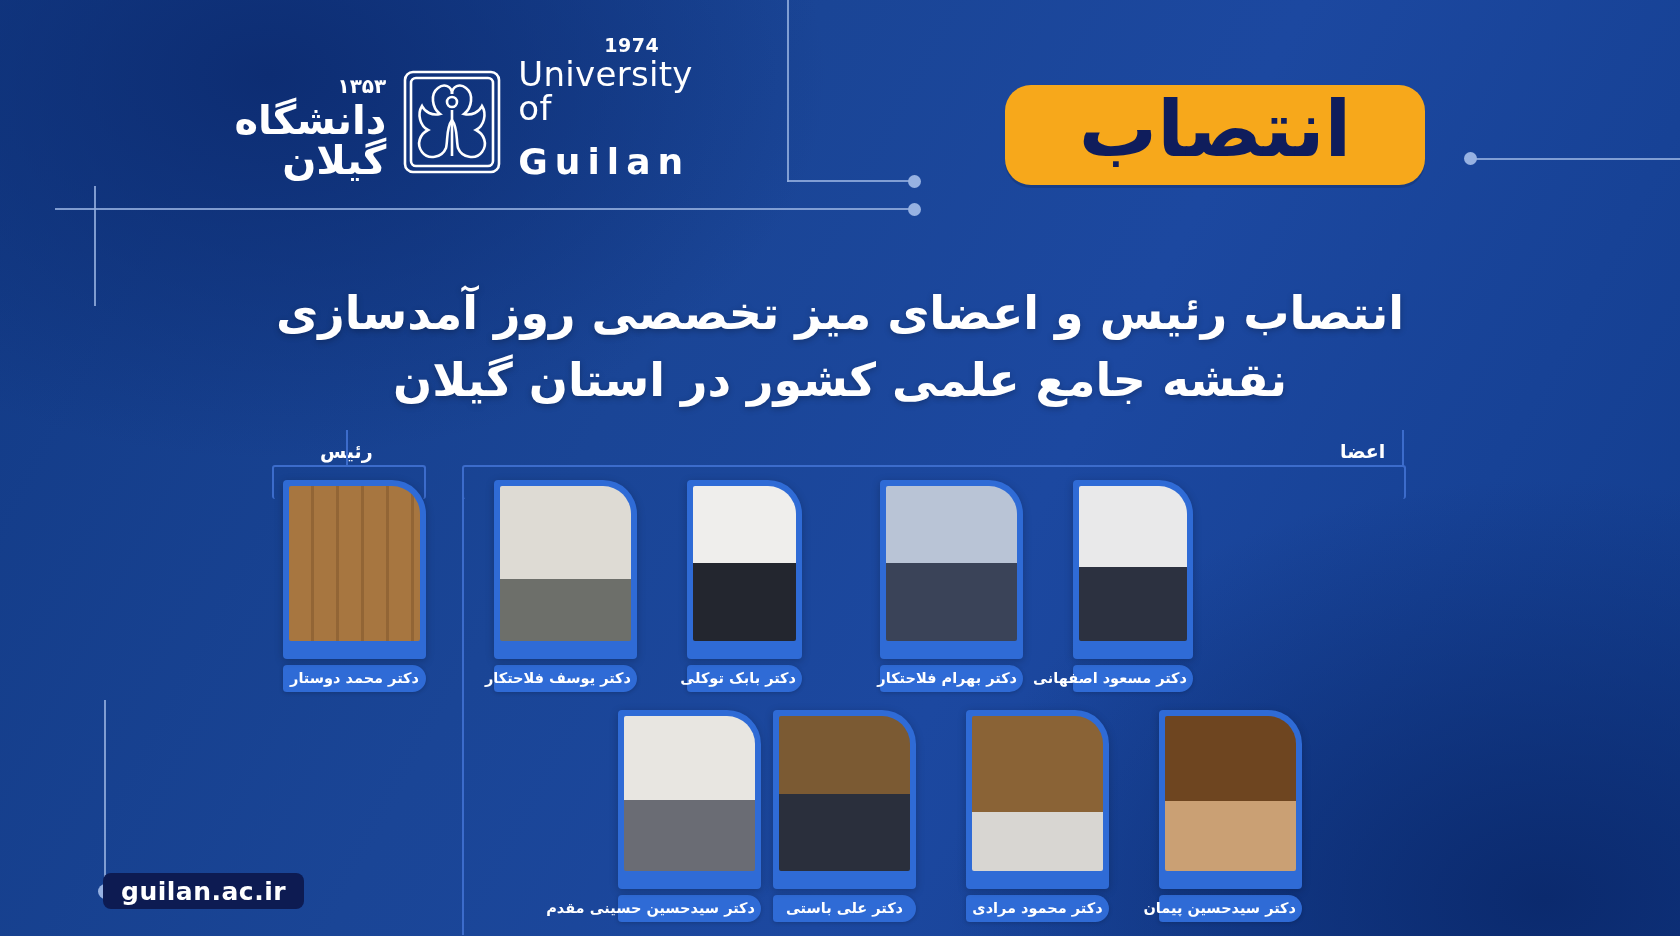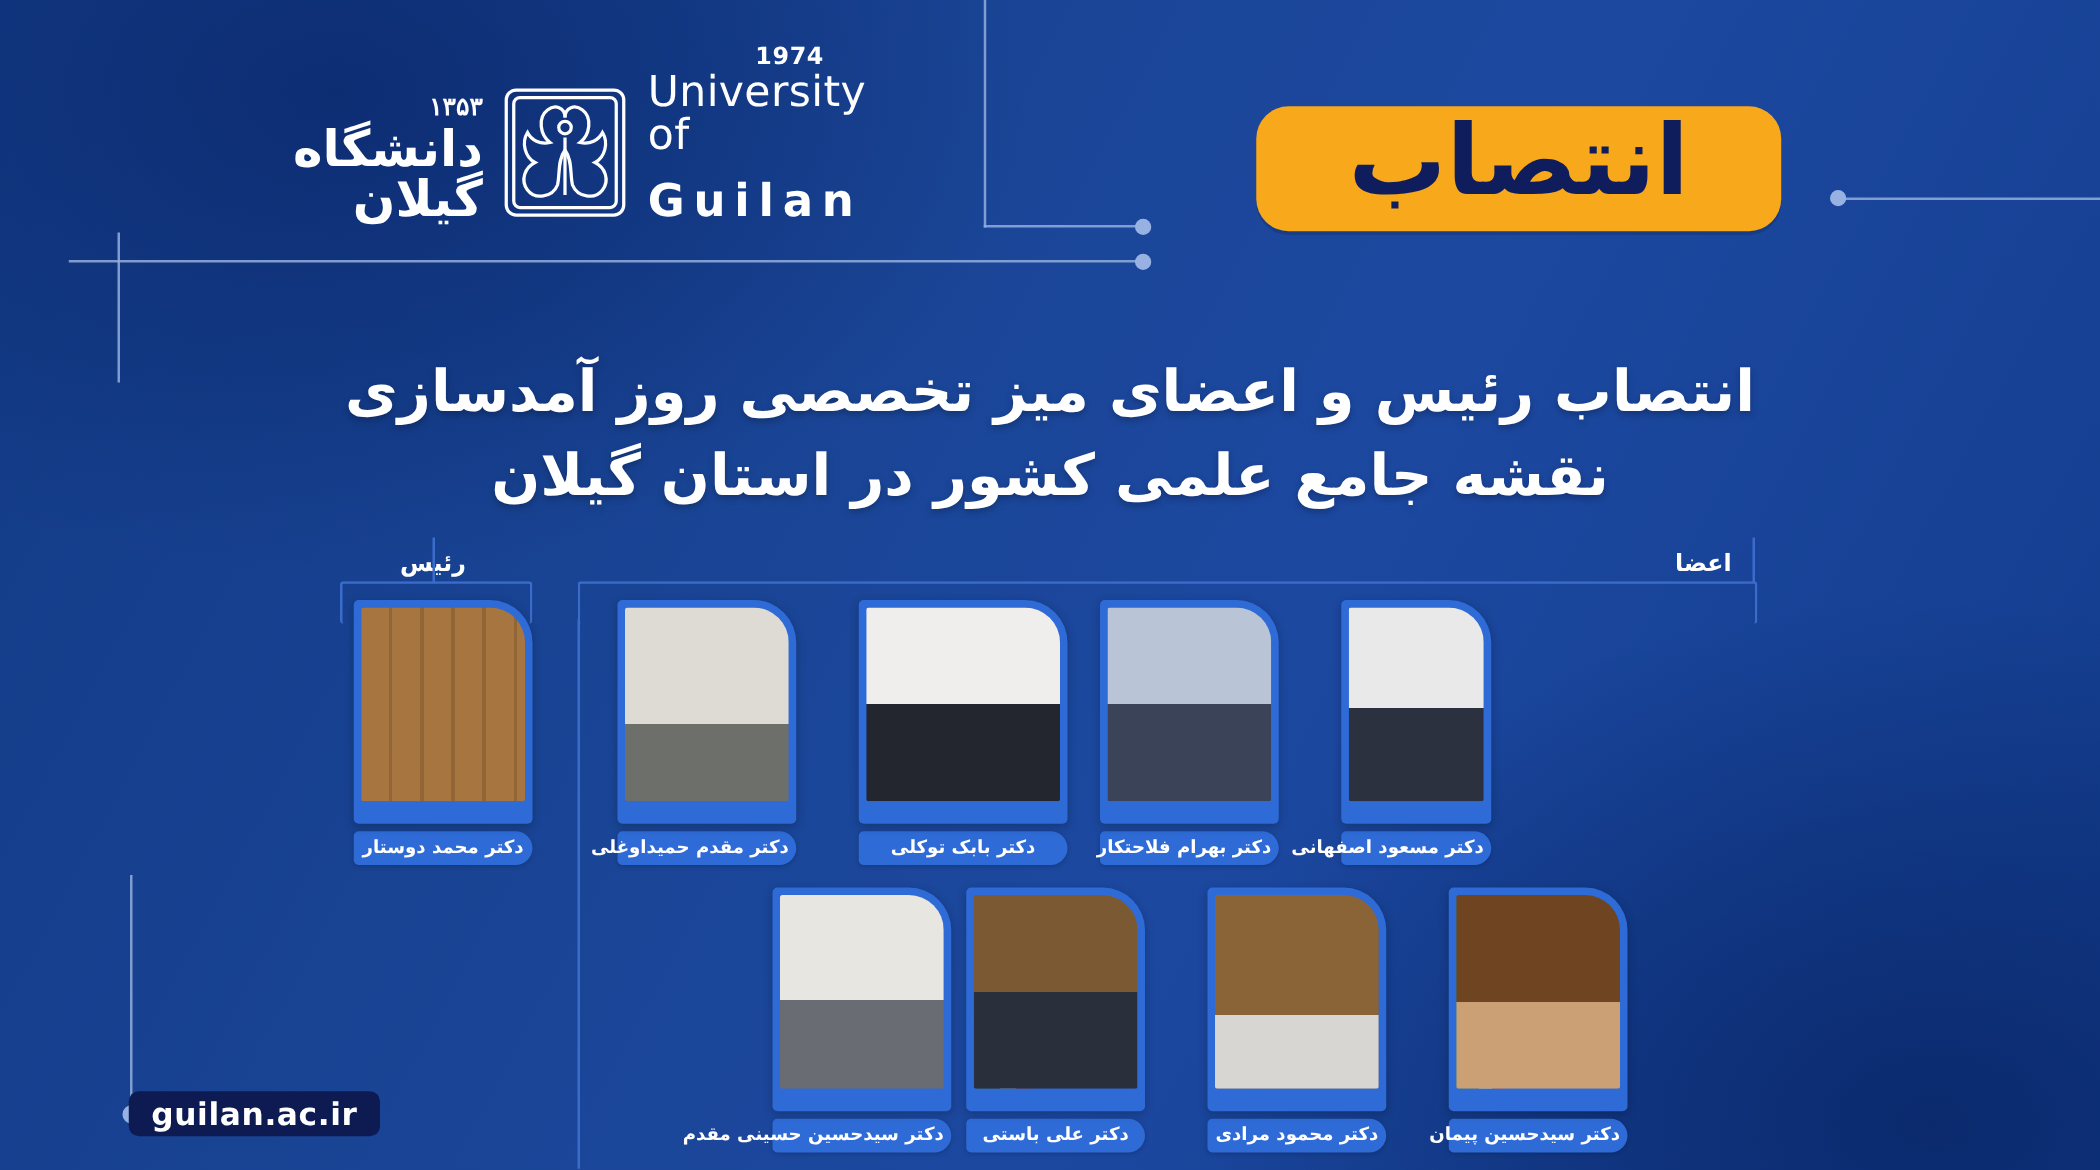--- a/index.html
+++ b/index.html
@@ -24,21 +24,21 @@
 
   
   #logo{position:absolute;left:150px;top:60px;width:560px;height:120px;
         display:flex;align-items:flex-end;justify-content:flex-start;gap:0;}
   .logo-en{color:#fff;line-height:1;text-align:left;direction:ltr;}
   .logo-year{font-size:19px;font-weight:700;letter-spacing:.5px;margin-left:86px;margin-bottom:2px;}
   .logo-u{font-size:34px;font-weight:400;letter-spacing:.3px;}
   .logo-g{font-size:36px;font-weight:700;letter-spacing:7px;margin-top:19px;}
   .logo-emblem{margin:0 14px;}
   .logo-fa{color:#fff;direction:rtl;text-align:right;line-height:1;}
-  .logo-fa-year{font-size:20px;font-weight:600;letter-spacing:1px;margin-bottom:4px;font-family:Liberation Serif, serif;}
+  .logo-fa-year{font-size:20px;font-weight:600;letter-spacing:1px;margin-bottom:4px;}
   .logo-fa-name{font-size:40px;font-weight:600;}
 
   
   #badge{
     position:absolute;left:1005px;top:85px;width:420px;height:100px;
     background:#f7a81b;border-radius:26px;
     display:flex;align-items:center;justify-content:center;
     box-shadow:0 3px 0 rgba(0,0,0,.13);
   }
   #badge span{
@@ -197,36 +197,36 @@
 
   <div class="person" style="left:880px;top:480px;width:143px;">
     <div class="frame" style="height:167px;">
       <div class="photo" style="height:155px;background-image:
              linear-gradient(to bottom,#b9c4d6 0 50%,#3a4358 50% 100%),
              radial-gradient(circle at 50% 31%, #ddaa89 0 20%, rgba(0,0,0,0) 21%);"></div>
     </div>
     <div class="caption">دکتر بهرام فلاحتکار</div>
   </div>
 
-  <div class="person" style="left:687px;top:480px;width:167px;">
+  <div class="person" style="left:687px;top:480px;width:115px;">
     <div class="frame" style="height:167px;">
       <div class="photo" style="height:155px;background-image:
              linear-gradient(to bottom,#efeeec 0 50%,#23262f 50% 100%),
              radial-gradient(circle at 50% 31%, #e0ab88 0 20%, rgba(0,0,0,0) 21%);"></div>
     </div>
     <div class="caption">دکتر بابک توکلی</div>
   </div>
 
   <div class="person" style="left:494px;top:480px;width:143px;">
     <div class="frame" style="height:167px;">
       <div class="photo" style="height:155px;background-image:
              linear-gradient(to bottom,#dedbd4 0 60%,#6d6f6a 60% 100%),
              radial-gradient(circle at 50% 33%, #d8a887 0 21%, rgba(0,0,0,0) 22%);"></div>
     </div>
-    <div class="caption">دکتر مقدم حمیداوغلی</div>
+    <div class="caption">دکتر یوسف فلاحتکار</div>
   </div>
 
   <div class="person" style="left:1159px;top:710px;width:143px;">
     <div class="frame" style="height:167px;">
       <div class="photo" style="height:155px;background-image:
              linear-gradient(to bottom,#6e4520 0 55%,#caa074 55% 100%),
              radial-gradient(circle at 52% 30%, #d9a484 0 18%, rgba(0,0,0,0) 19%),
              linear-gradient(90deg,#1d7a3a 0 14%,#e8e8e8 14% 22%,#c2352c 22% 30%, rgba(0,0,0,0) 30%);"></div>
     </div>
     <div class="caption">دکتر سیدحسین پیمان</div>

